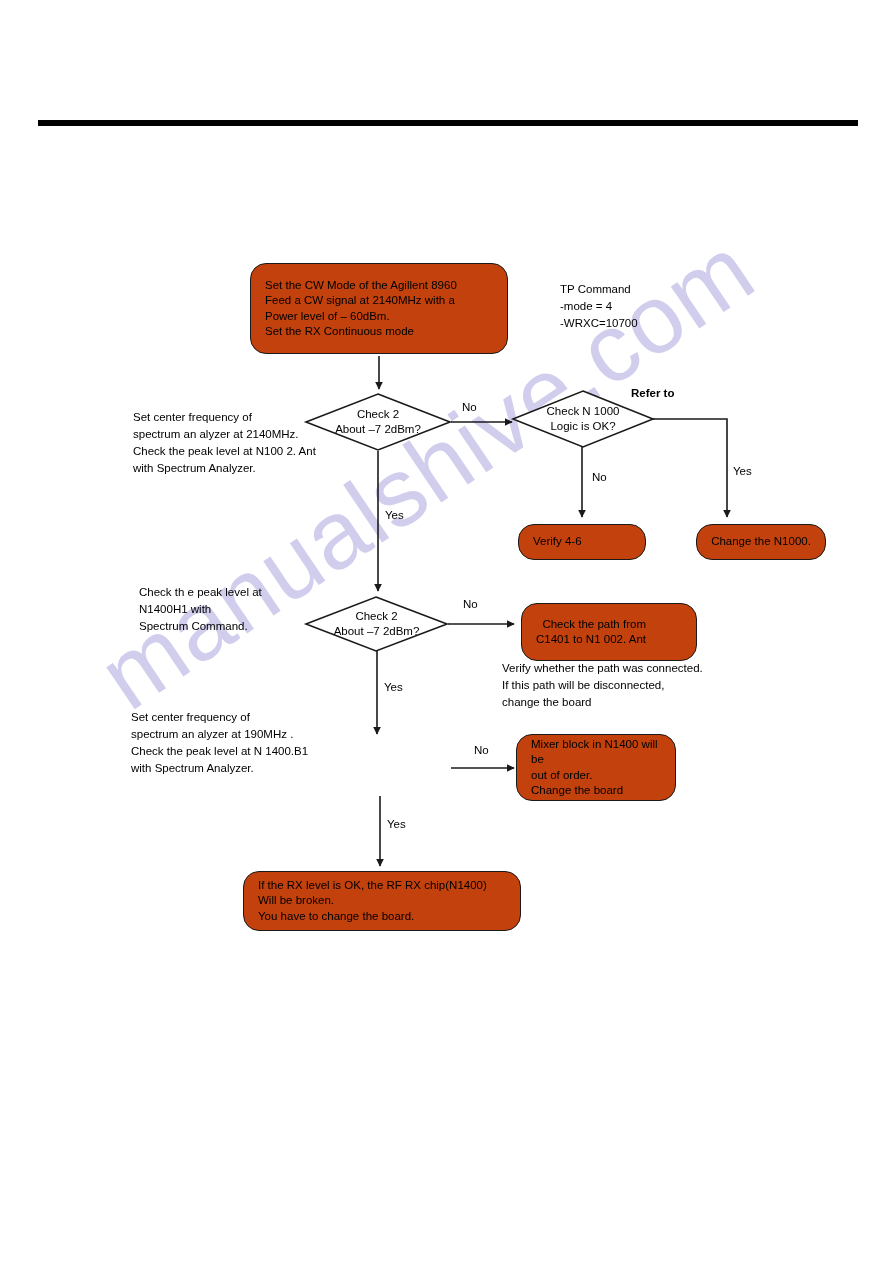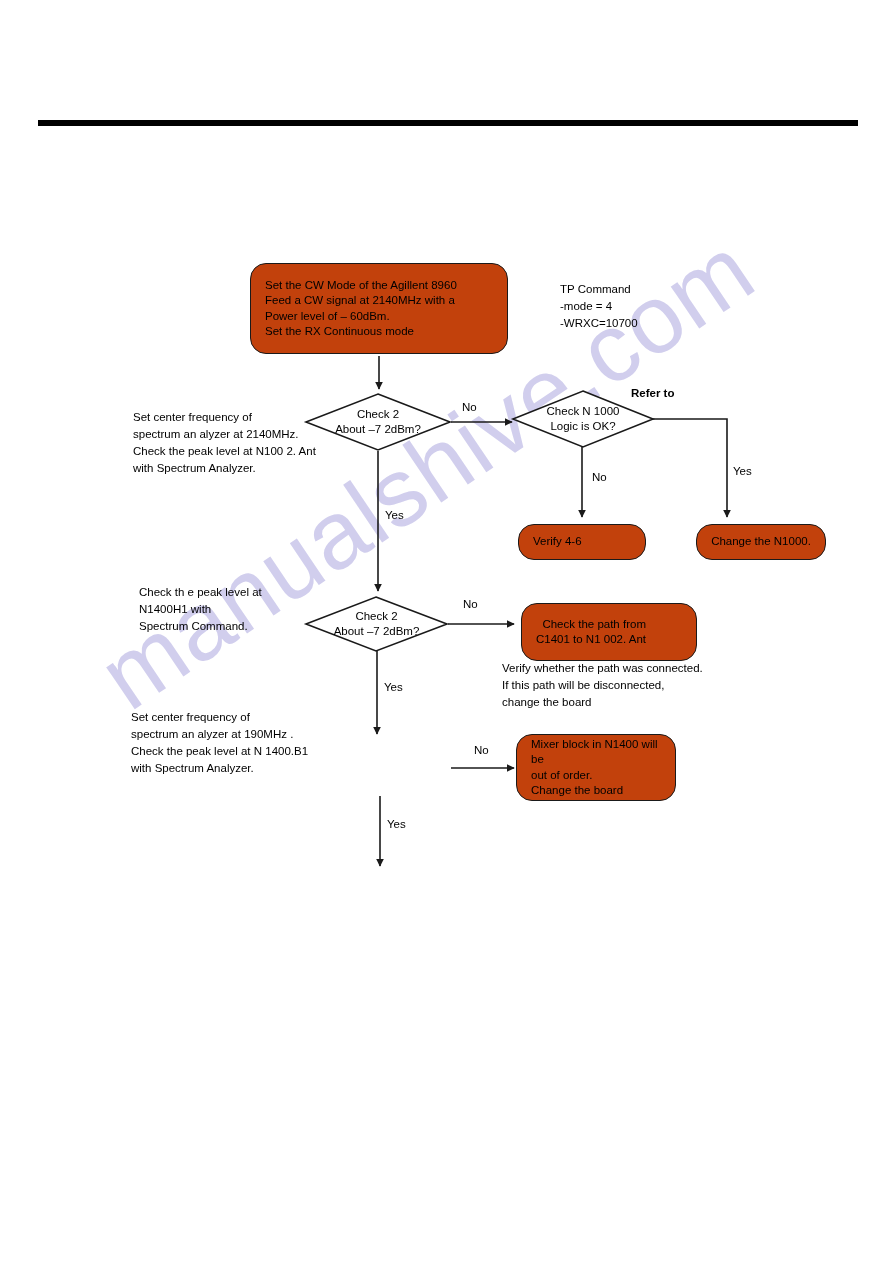--- a/index.html
+++ b/index.html
@@ -243,14 +243,19 @@
 Check the peak level at  N 1400.B1
 with Spectrum Analyzer.</div>
 
 
   <div class="node rbox" style="left:516px; top:734px; width:160px; height:67px;">
     <div class="txt">Mixer block in N1400 will be
 out of order.
 Change the board</div>
   </div>
 
+  <div class="node rbox" style="left:243px; top:871px; width:278px; height:60px;">
+    <div class="txt">If the RX level is OK, the RF RX chip(N1400)
+Will be broken.
+You have to change the board.</div>
+  </div>
 
 </div>
 
 </body></html>

